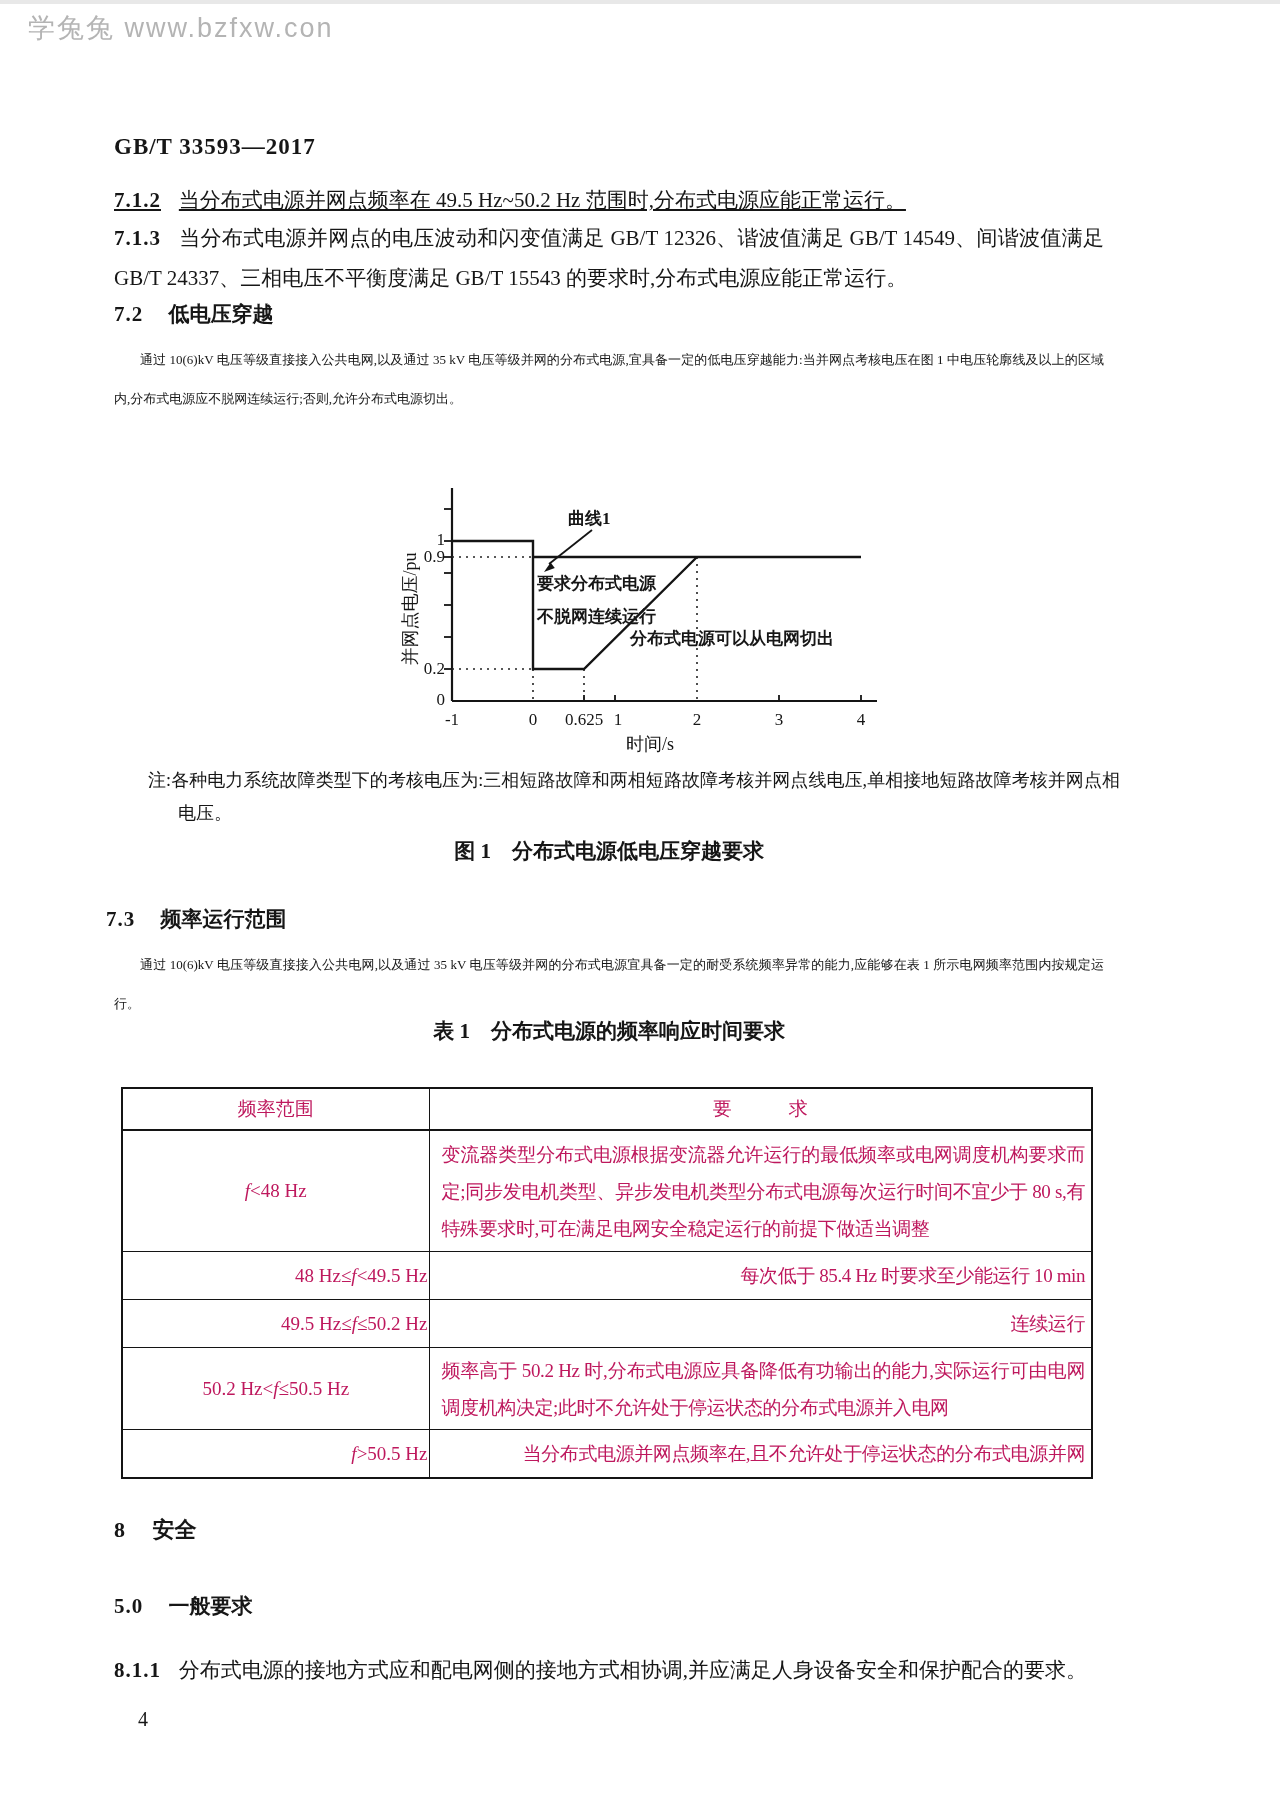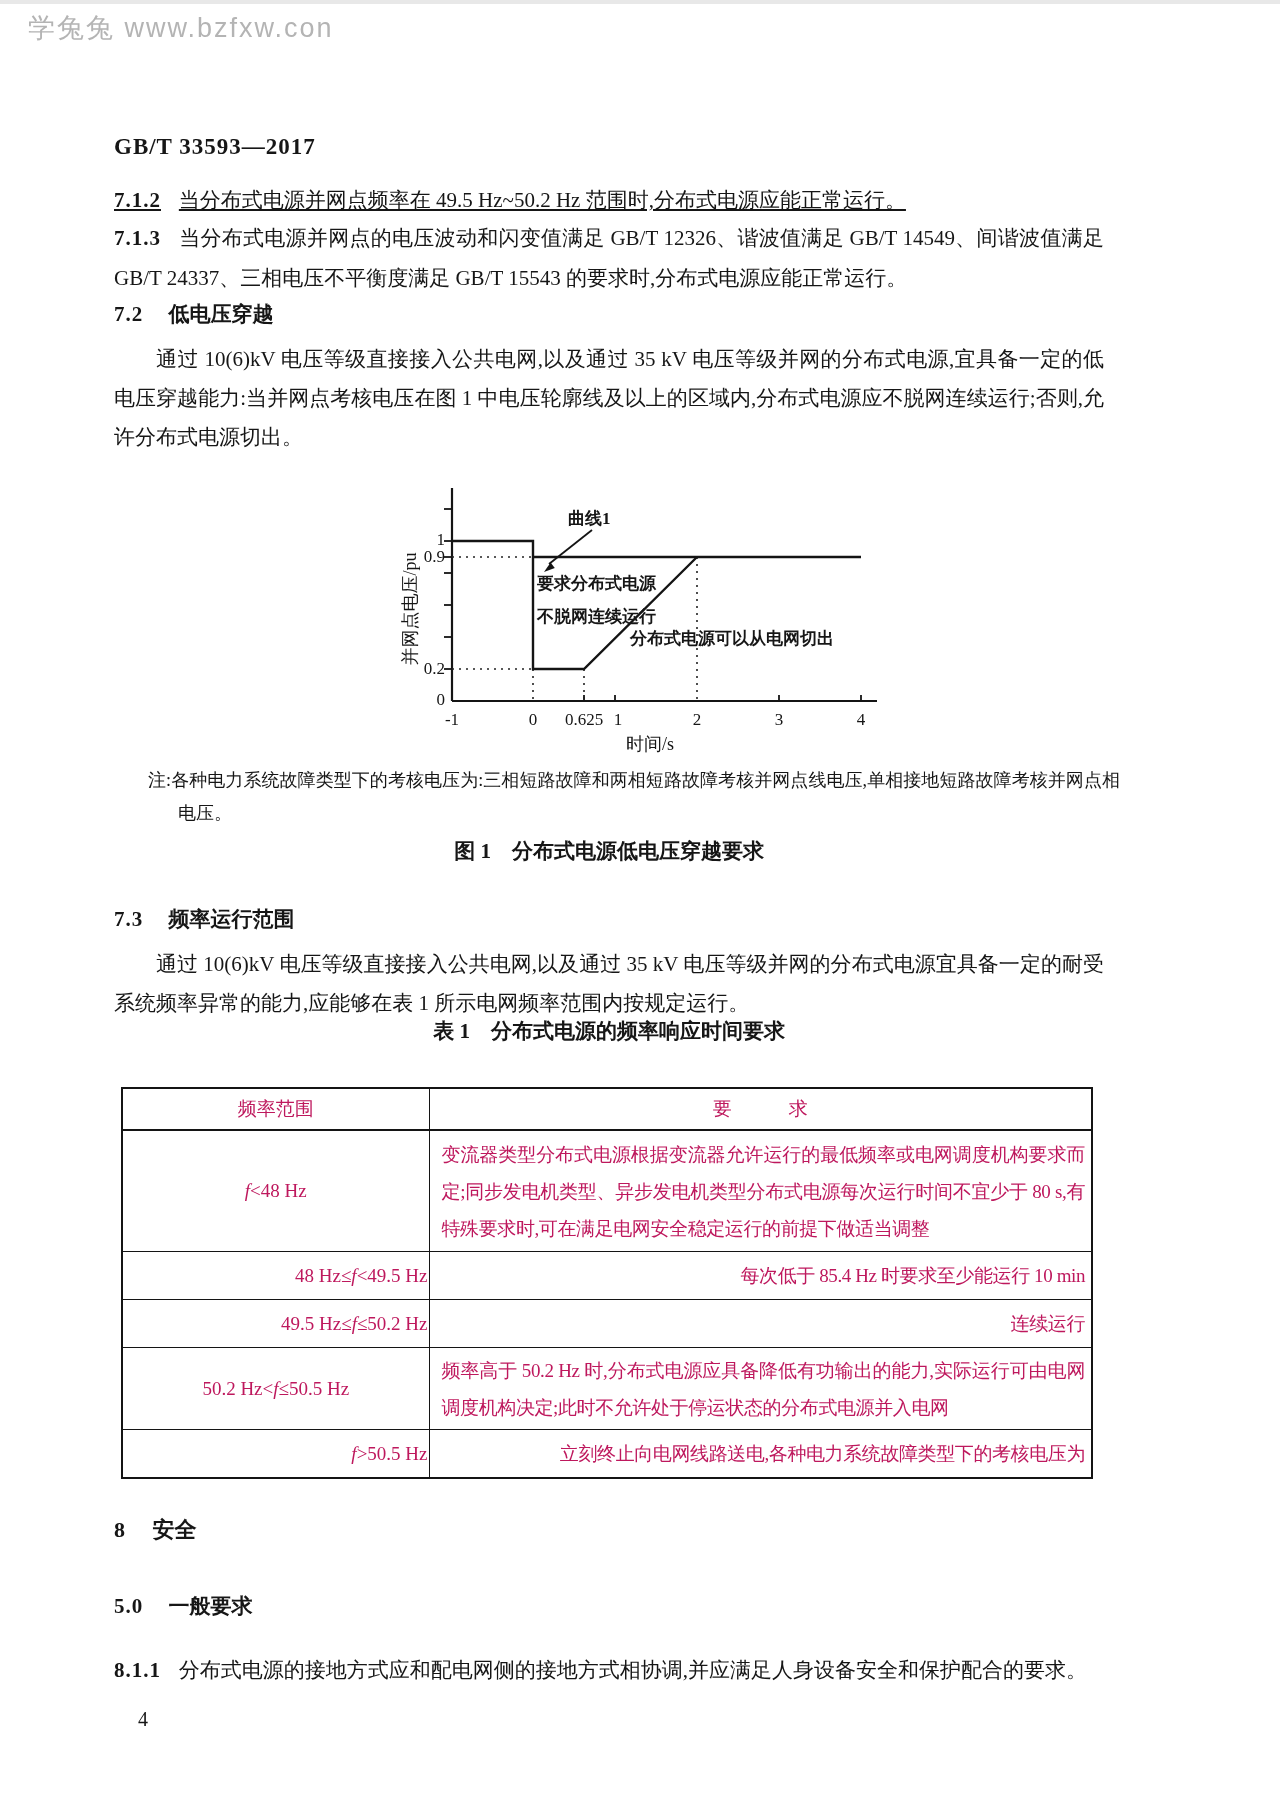--- a/index.html
+++ b/index.html
@@ -13,21 +13,21 @@
   .watermark{
     color:#b4b4b4;font-size:27px;letter-spacing:2px;
     font-family:"Liberation Sans","DejaVu Sans",sans-serif;font-weight:400;
   }
   .docnum{font-size:23px;font-weight:700;letter-spacing:1px;}
   .clause{width:990px;font-size:21px;line-height:40px;text-align:justify;}
   .clause .cnum{font-weight:700;margin-right:0.85em;letter-spacing:1px;}
   .heading{font-size:21px;font-weight:700;}
   .heading .hnum{margin-right:1.2em;letter-spacing:1px;}
   .heading.big{font-size:22px;}
-  .para{width:990px;font-size:21px;line-height:39px;text-align:justify;text-indent:2em;}
+  .para{width:990px;font-size:13px;line-height:39px;text-align:justify;text-indent:2em;}
   .note{
     width:942px;font-size:18px;line-height:33px;text-align:justify;
     padding-left:30px;text-indent:-30px;
   }
   .caption{width:990px;text-align:center;font-size:21px;font-weight:700;}
   .pagenum{font-size:20px;}
 
   
   svg text{font-family:"Liberation Serif","DejaVu Serif",serif;fill:#161616;}
   .tick-label{font-size:17px;}
@@ -136,21 +136,21 @@
     <text x="228" y="80" class="chart-ann">曲线1</text>
     <text x="197" y="145" class="chart-ann">要求分布式电源</text>
     <text x="197" y="178" class="chart-ann">不脱网连续运行</text>
     <text x="290" y="200" class="chart-ann">分布式电源可以从电网切出</text>
   </svg>
 
   <div class="abs note" style="left:148px;top:760px;">注:各种电力系统故障类型下的考核电压为:三相短路故障和两相短路故障考核并网点线电压,单相接地短路故障考核并网点相电压。</div>
 
   <div class="abs caption" style="left:114px;top:833px;">图 1　分布式电源低电压穿越要求</div>
 
-  <div class="abs heading" style="left:114px;top:901px;text-align:right;">
+  <div class="abs heading" style="left:106px;top:901px;text-align:right;">
     <span class="hnum">7.3</span><span>频率运行范围</span>
   </div>
 
   <div class="abs para" style="left:114px;top:941px;">通过 10(6)kV 电压等级直接接入公共电网,以及通过 35 kV 电压等级并网的分布式电源宜具备一定的耐受系统频率异常的能力,应能够在表 1 所示电网频率范围内按规定运行。</div>
 
   <div class="abs caption" style="left:114px;top:1013px;">表 1　分布式电源的频率响应时间要求</div>
 
   <table class="freqtable abs" style="left:121px;top:1083px;">
     <colgroup>
         <col style="width:307px">
@@ -174,21 +174,21 @@
       <tr class="r3">
         <td class="freqcell"><span>49.5 Hz≤</span><i>f</i><span>≤50.2 Hz</span></td>
         <td class="reqcell">连续运行</td>
       </tr>
       <tr class="r4">
         <td class="freqcell"><span>50.2 Hz&lt;</span><i>f</i><span>≤50.5 Hz</span></td>
         <td class="reqcell">频率高于 50.2 Hz 时,分布式电源应具备降低有功输出的能力,实际运行可由电网调度机构决定;此时不允许处于停运状态的分布式电源并入电网</td>
       </tr>
       <tr class="r5">
         <td class="freqcell"><span></span><i>f</i><span>&gt;50.5 Hz</span></td>
-        <td class="reqcell">立刻终止向电网线路送电,各种电力系统故障类型下的考核电压为</td>
+        <td class="reqcell">当分布式电源并网点频率在,且不允许处于停运状态的分布式电源并网</td>
       </tr>
     </tbody>
   </table>
 
   <div class="abs heading big" style="left:114px;top:1511px;">
     <span class="hnum">8</span><span>安全</span>
   </div>
 
   <div class="abs heading" style="left:114px;top:1588px;">
     <span class="hnum">5.0</span><span>一般要求</span>

